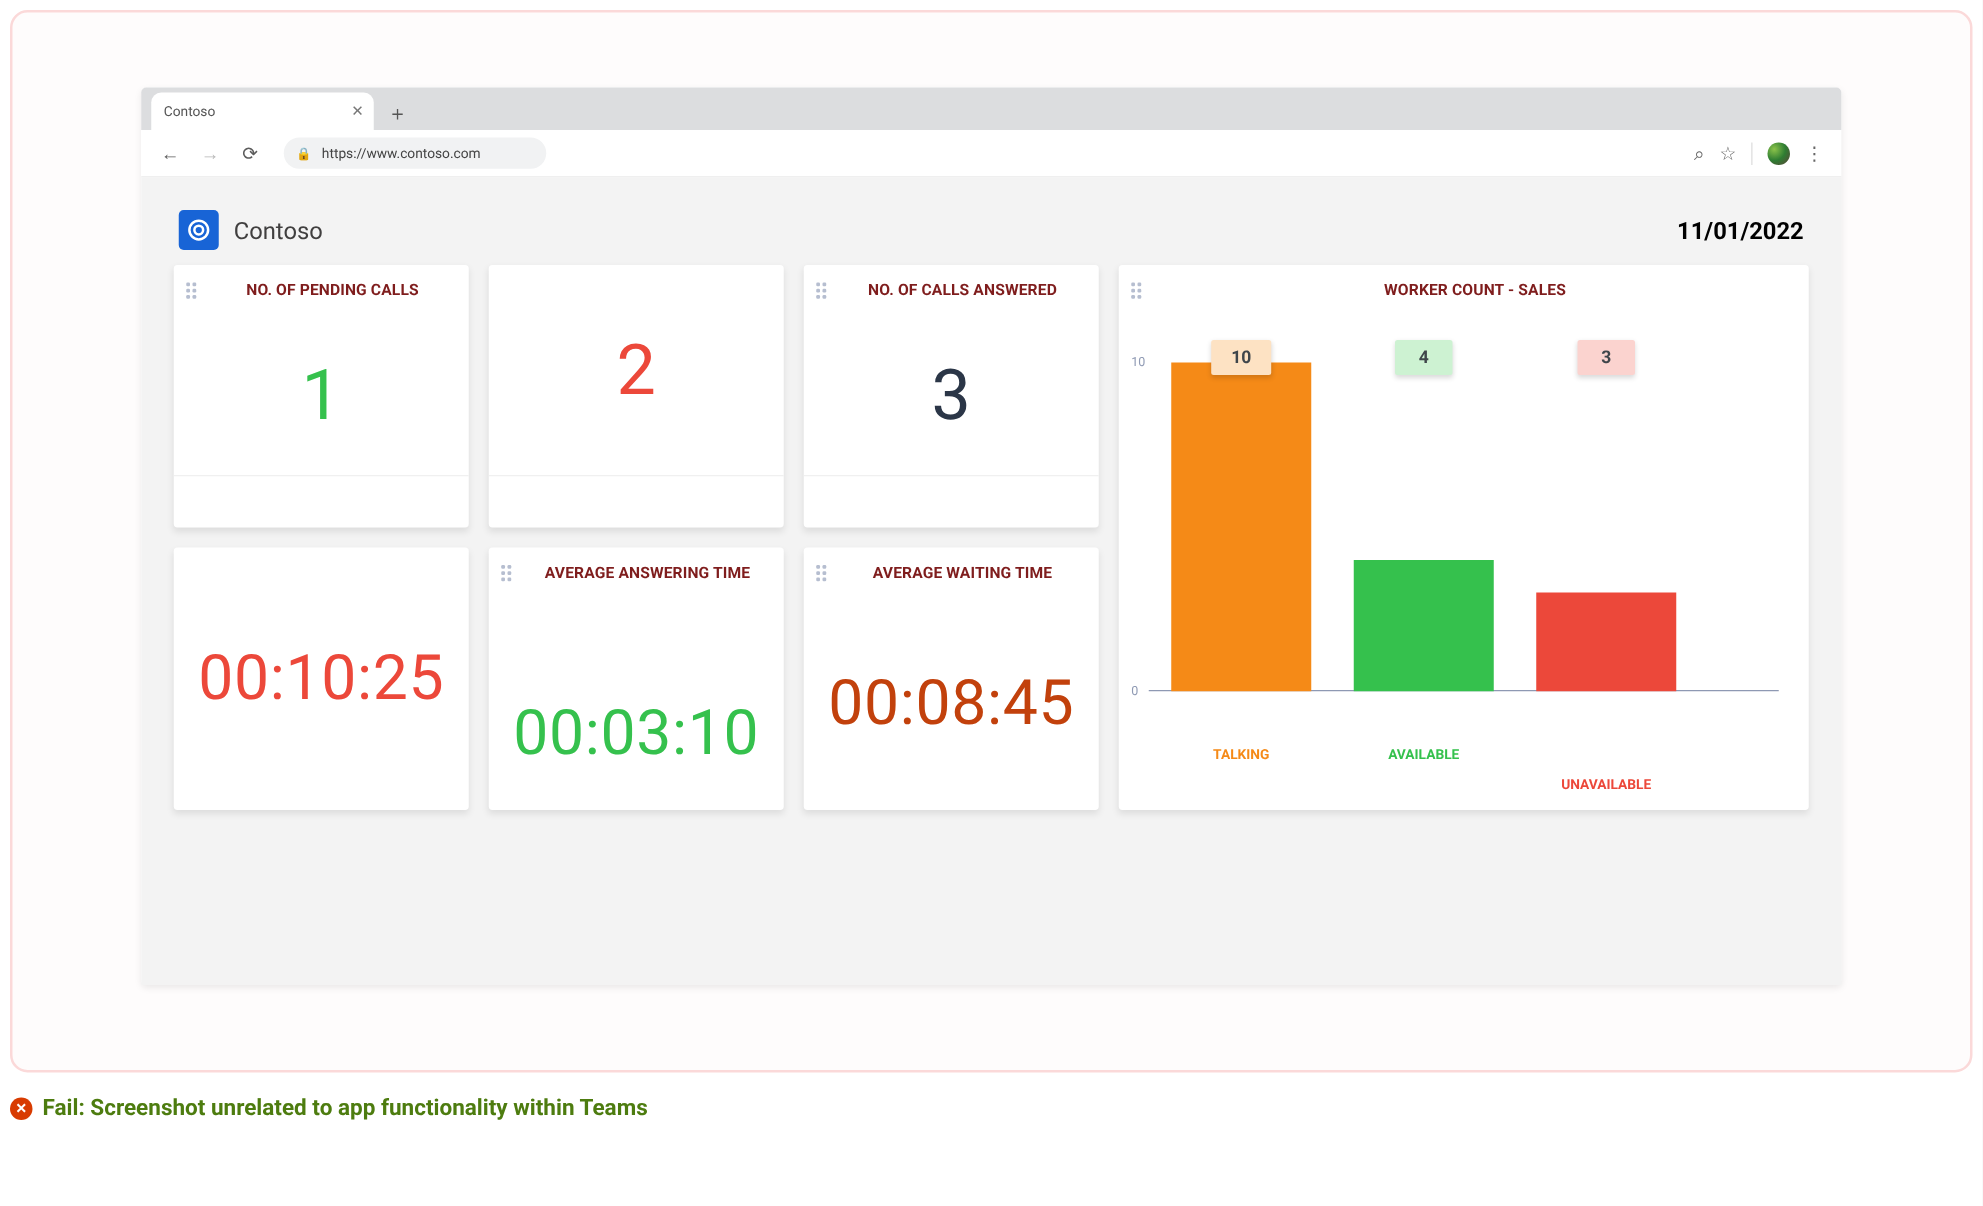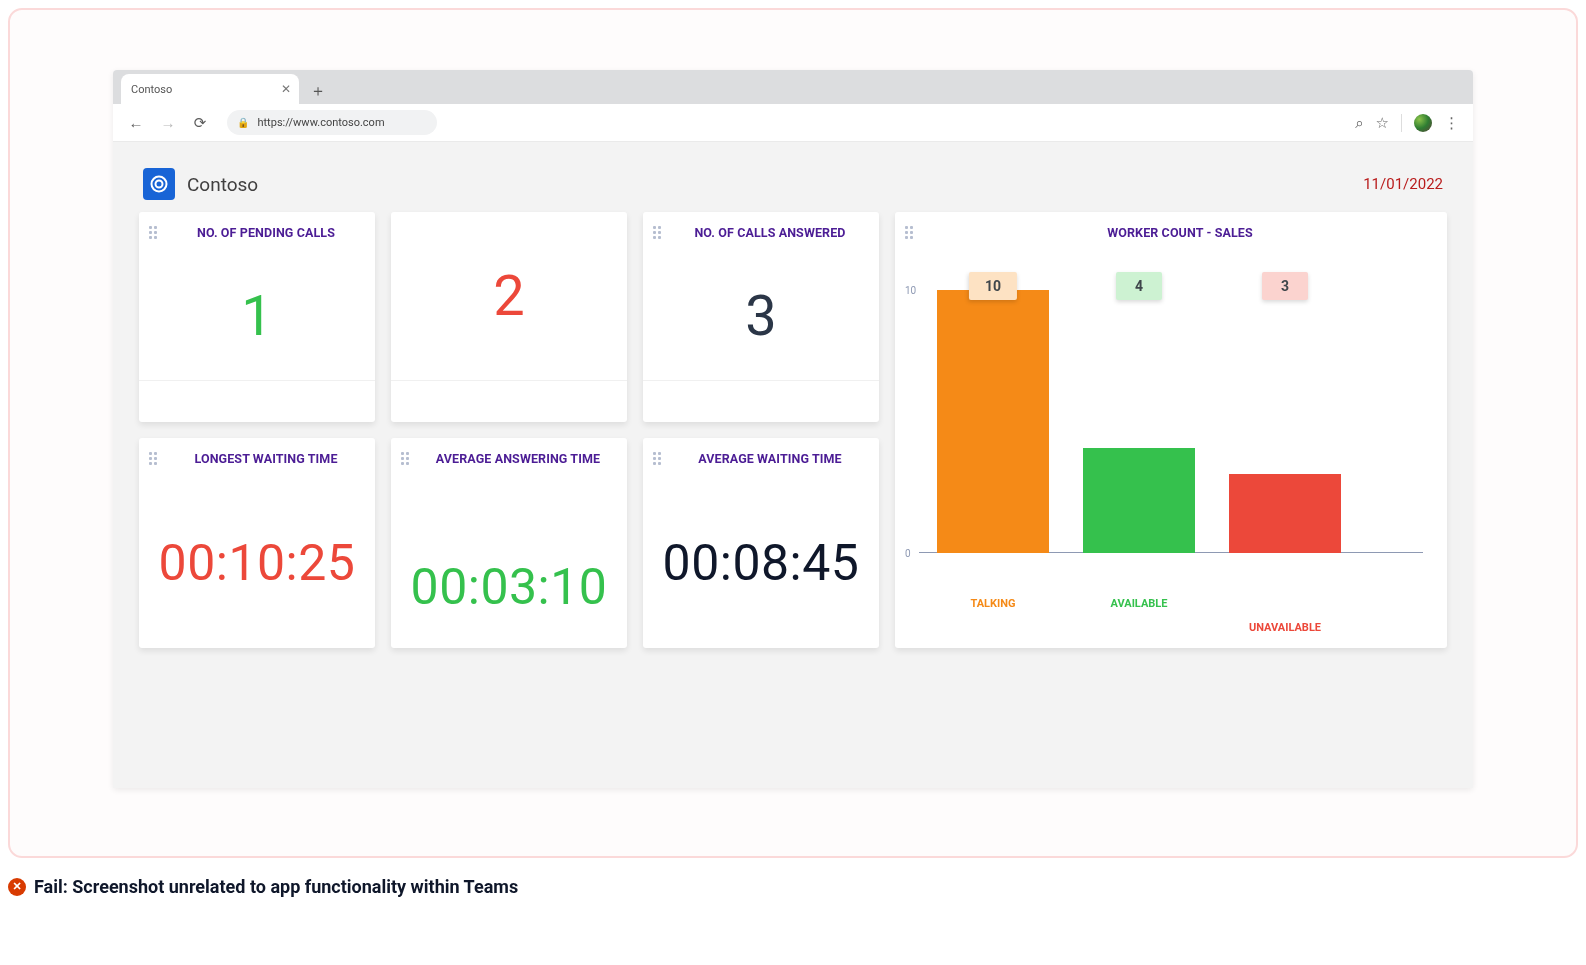--- a/index.html
+++ b/index.html
@@ -33,39 +33,39 @@
     .vsep{ width:1px; height:18px; background:#ddd;}
 
     
     .dash { position:absolute; left:0; top:72px; right:0; bottom:0; background:#f3f3f3; padding:26px 24px;}
     .brandrow{ display:flex; align-items:center; justify-content:space-between; padding:0 6px;}
     .brand{ display:flex; align-items:center; gap:12px;}
     .brand-logo{ width:32px; height:32px; border-radius:4px; background:#1864d6;
                  display:flex; align-items:center; justify-content:center;}
     .brand-logo svg{ width:20px; height:20px;}
     .brand-name{ font-size:19px; color:#403f3f;}
-    .date{ font-size:15px; font-weight:400; color:#b91c1c;}
+    .date{ font-size:19px; font-weight:700; color:#000000;}
     .section-label{ margin-top:28px; margin-left:12px; font-size:13px; font-weight:700; color:#5a6a8f; letter-spacing:.2px;}
 
     .grid{ margin-top:12px; display:grid; grid-template-columns: repeat(3, 236px) 1fr; grid-template-rows: 210px 210px;
            gap:16px; padding:0 2px;}
     .card{ background:#fff; border-radius:3px; box-shadow:0 3px 6px rgba(0,0,0,.09); position:relative;
            display:flex; flex-direction:column; overflow:hidden;}
     .card-head{ height:40px; display:flex; align-items:center; gap:10px; padding:0 10px;}
     .drag{ color:#b6bed0; display:grid; grid-template-columns:3px 3px; grid-auto-rows:3px; gap:2px;}
     .drag span{ background:#b6bed0; width:3px; height:3px; border-radius:1px;}
-    .card-title{ flex:1; text-align:center; font-size:12.5px; font-weight:700; color:#4c1d95; letter-spacing:.1px;}
+    .card-title{ flex:1; text-align:center; font-size:12.5px; font-weight:700; color:#7f1d1d; letter-spacing:.1px;}
     .card-body{ flex:1; display:flex; align-items:center; justify-content:center; position:relative;}
     .big{ font-size:56px; font-weight:400;}
     .med{ font-size:50px; font-weight:400; letter-spacing:.5px;}
     .card-foot{ height:42px; border-top:1px solid #f0f0f0;}
     .c-green{ color:#35c14d;}
     .c-red{ color:#ec483a;}
     .c-dark{ color:#2b3647;}
-    .c-orange{ color:#0f172a;}
+    .c-orange{ color:#c2410c;}
 
     .chart-card{ grid-row: span 2;}
     .chart-area{ flex:1; display:flex; flex-direction:column; padding:14px 24px 0 24px;}
     .plot{ position:relative; flex:1;}
     .ytick{ position:absolute; left:-14px; font-size:10px; color:#8e99b3;}
     .axis-line{ position:absolute; left:0; right:0; bottom:30px; height:1px; background:#8e99b3;}
     .bars{ position:absolute; left:18px; right:0; bottom:30px; top:0; display:flex; gap:34px;
            align-items:flex-end;}
     .bar{ flex:1; max-width:112px; position:relative;}
     .bar-fill{ width:100%;}
@@ -76,21 +76,21 @@
     .bar.b1 .bar-fill{ background:#35c14d;} .bar.b1 .lbl{ background:#cdf2d2; color:#3f464b;}
     .bar.b2 .bar-fill{ background:#ec483a;} .bar.b2 .lbl{ background:#fbd3cf; color:#3f464b;}
     .xlabels{ display:flex; gap:34px; padding:14px 0 14px 18px;}
     .xlabels span{ flex:1; max-width:112px; text-align:center; font-size:11px; font-weight:700;}
     .xl0{color:#f58a17;} .xl1{color:#35c14d;} .xl2{color:#ec483a;margin-top:24px;}
 
     
     .caption{ position:absolute; left:8px; top:876px; display:flex; align-items:center; gap:8px;}
     .fail-badge{ width:18px; height:18px; border-radius:50%; background:#d83b01; color:#fff;
                  display:flex; align-items:center; justify-content:center; font-size:11px; font-weight:700;}
-    .caption-text{ font-size:18px; font-weight:700; color:#0f172a;}
+    .caption-text{ font-size:18px; font-weight:700; color:#4d7c0f;}
   </style>
 </head>
 <body>
 
 <div class="doc-frame">
 
   <div class="browser-shell">
 
     <div class="tabstrip">
       <div class="tab">
@@ -170,31 +170,20 @@
                 <span></span>
               </span>
               <span class="card-title">NO. OF CALLS ANSWERED</span>
             </div>
             <div class="card-body">
               <span class="big c-dark">3</span>
             </div>
             <div class="card-foot"></div>
           </div>
           <div class="card" style="grid-area: 2 / 1;">
-            <div class="card-head">
-              <span class="drag">
-                <span></span>
-                <span></span>
-                <span></span>
-                <span></span>
-                <span></span>
-                <span></span>
-              </span>
-              <span class="card-title">LONGEST WAITING TIME</span>
-            </div>
             <div class="card-body">
               <span class="med c-red">00:10:25</span>
             </div>
           </div>
           <div class="card" style="grid-area: 2 / 2; gap: 48px;">
             <div class="card-head">
               <span class="drag">
                 <span></span>
                 <span></span>
                 <span></span>

